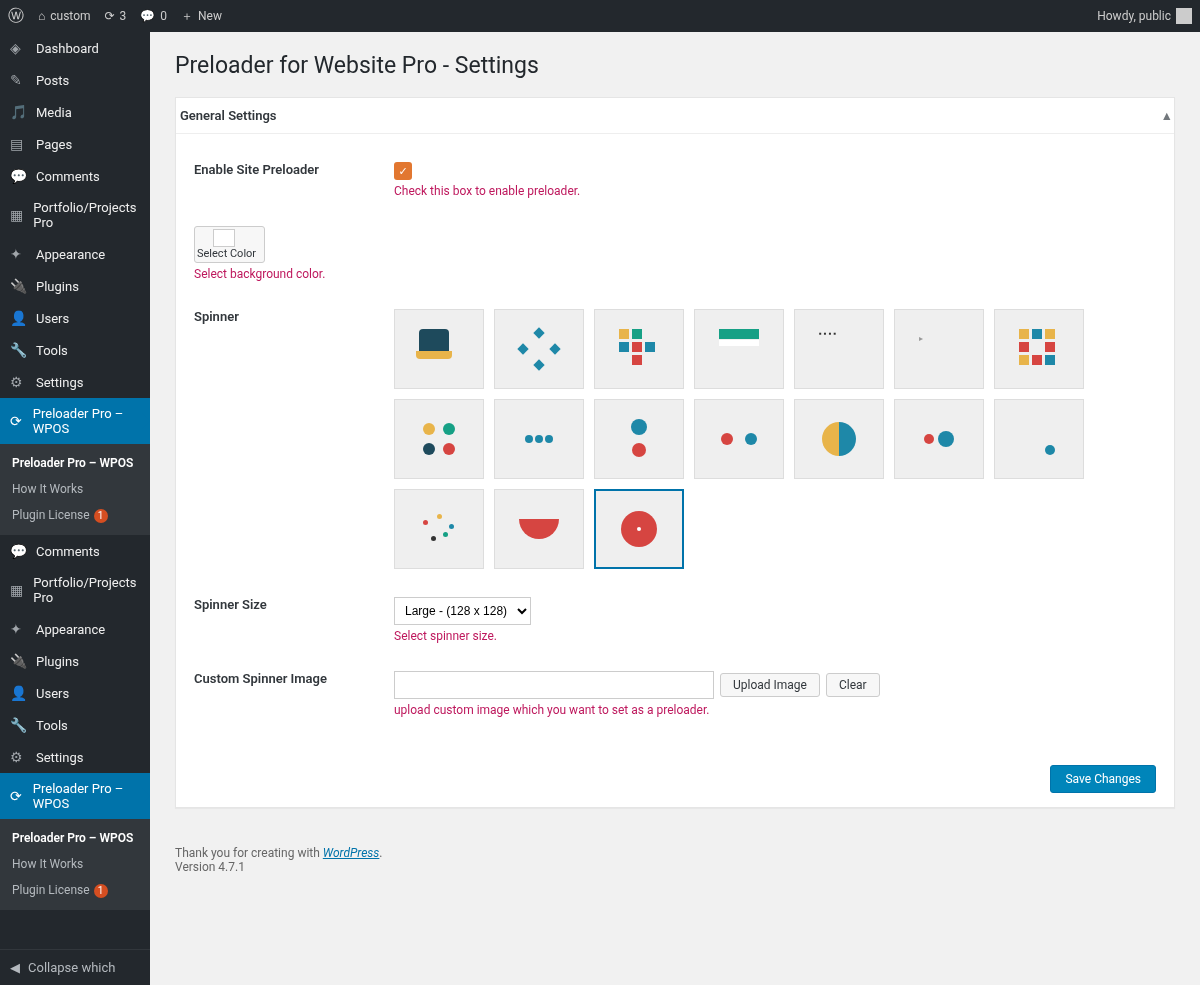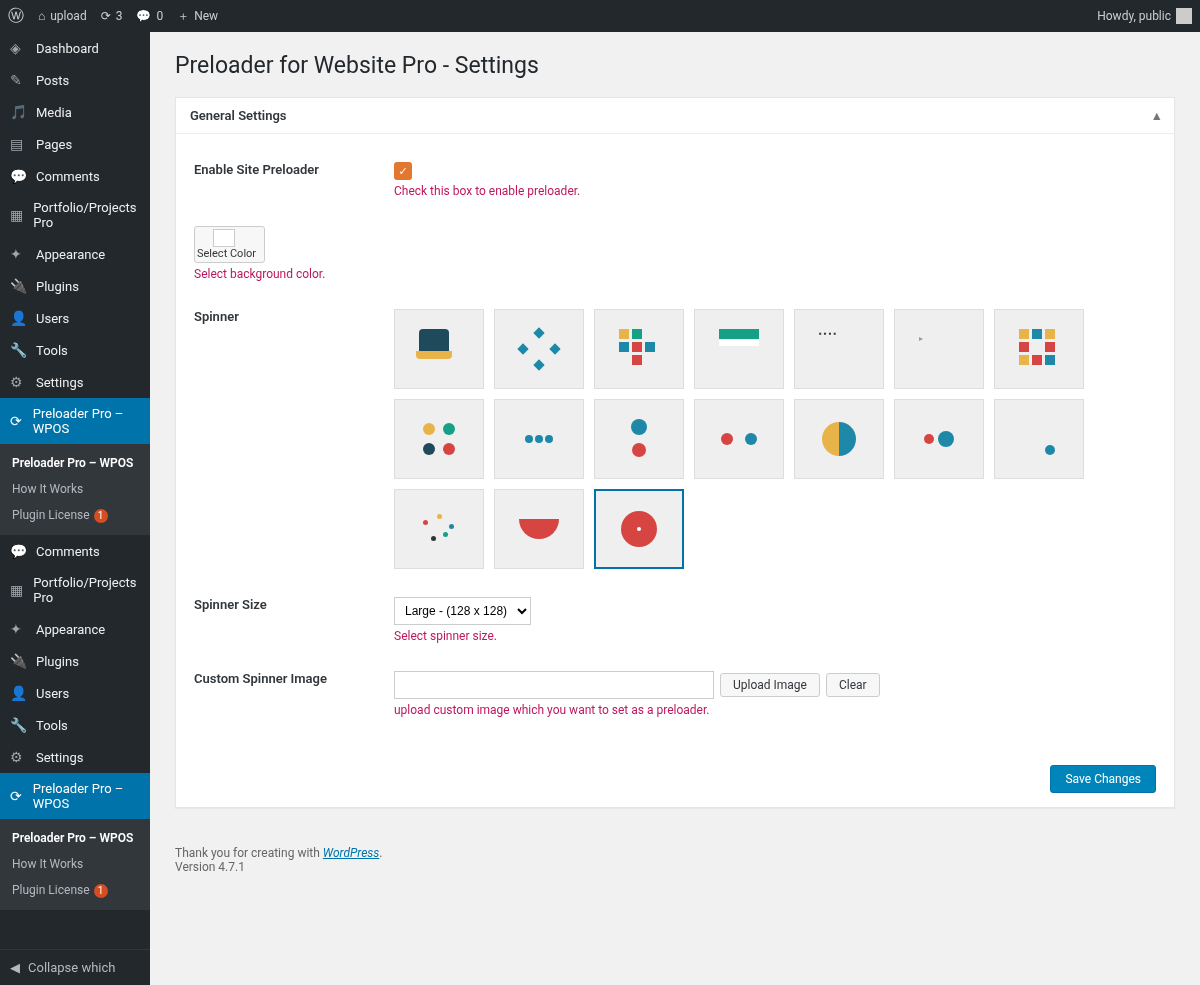--- a/index.html
+++ b/index.html
@@ -25,21 +25,21 @@
 .submenu { background: #32373c; padding: 6px 0; }
 .submenu-item { padding: 6px 12px; color: #b4b9be; cursor: pointer; font-size: 12px; }
 .submenu-item.sub-active { color: #fff; font-weight: 600; }
 .badge { display:inline-block; background:#d54e21; color:#fff; border-radius:50%; width:14px; height:14px; font-size:10px; text-align:center; line-height:14px; margin-left:4px;}
 .collapse { margin-top: auto; padding: 10px; display:flex; align-items:center; gap:8px; color:#b4b9be; cursor:pointer; border-top:1px solid #32373c;}
 
 
 .main { flex: 1; padding: 20px 25px 40px 25px; }
 .page-title { font-size: 23px; font-weight: 400; color: #23282d; margin-bottom: 18px; }
 .panel { background: #fff; border: 1px solid #e5e5e5; box-shadow: 0 1px 1px rgba(0,0,0,.04); margin-bottom: 20px; }
-.panel-head { padding: 10px 14px; border-bottom: 1px solid #eee; font-weight: 600; display:flex; justify-content:space-between; align-items:center;gap:37px;}
+.panel-head { padding: 10px 4px; border-bottom: 1px solid #eee; font-weight: 600; display:flex; justify-content:space-between; align-items:center;gap:37px;}
 .panel-head .toggle { color:#72777c; cursor:pointer;}
 .panel-body { padding: 14px 18px 20px 18px; }
 
 .form-row { display: flex; align-items:flex-start; padding: 14px 0; }
 .form-label { width: 200px; font-weight: 600; font-size: 13px; padding-right:10px;}
 .form-field { flex: 1; }
 .description { color: #be185d; font-size: 12px; margin-top: 4px; }
 
 .checkbox { width:18px; height:18px; background:#e27730; border-radius:3px; display:inline-flex; align-items:center; justify-content:center; color:#fff; font-size:11px; cursor:pointer;}
 
@@ -90,21 +90,21 @@
 .sp17::after{content:"";position:absolute;top:16px;left:16px;width:4px;height:4px;background:#fff;border-radius:50%;}
 </style>
 </head>
 <body>
 
 <div class="admin-bar">
   <div class="admin-bar-left">
     <span class="ab-item">
         <span class="wp-logo">ⓦ</span>
       </span>
-    <span class="ab-item">⌂ <span>upload</span></span>
+    <span class="ab-item">⌂ <span>custom</span></span>
     <span class="ab-item">⟳ <span>3</span></span>
     <span class="ab-item">💬 <span>0</span></span>
     <span class="ab-item">＋ <span>New</span></span>
   </div>
   <div class="admin-bar-right">
     <span class="ab-item">
         <span>Howdy, public</span> 
         <span class="avatar"></span>
       </span>
   </div>

